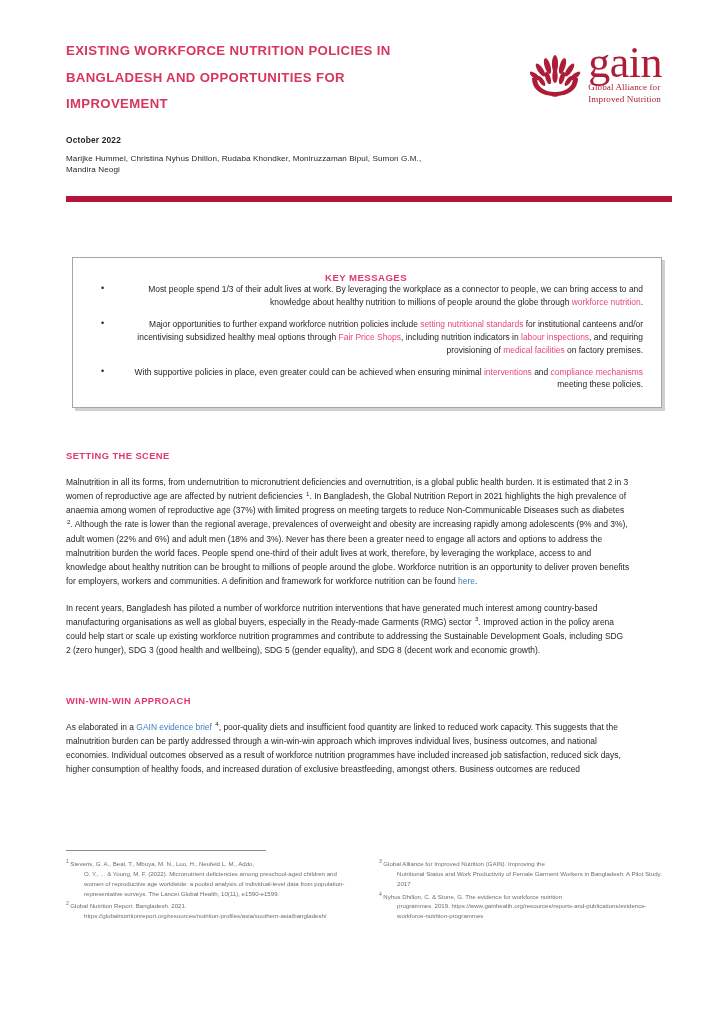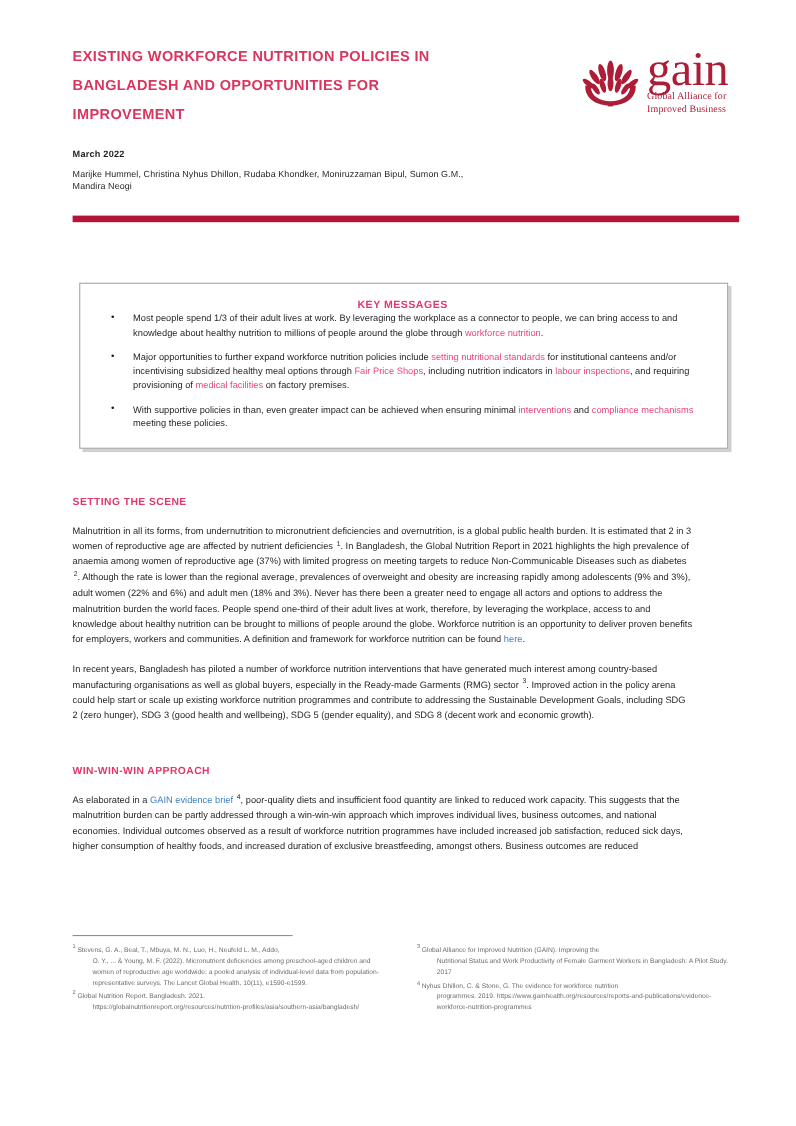--- a/index.html
+++ b/index.html
@@ -113,21 +113,21 @@
     list-style: none;
     margin: 0; padding: 0;
   }
   ul.km-list > li {
     position: relative;
     padding-left: 32px;
     margin-bottom: 9px;
     font-size: 8.45px;
     line-height: 1.53;
     color: #231f20;
-    text-align: left;
+    text-align: right;
   }
   ul.km-list > li:last-child { margin-bottom: 0; }
   ul.km-list > li::before {
     content: "\2022";
     position: absolute;
     left: 12px; top: -1px;
     font-size: 9px;
     color: #231f20;
   }
   .hl { color: #e8467b; }
@@ -193,21 +193,21 @@
   .fn-item .indent { display: block; padding-left: 9px; text-indent: 0; }
 </style>
 </head>
 <body>
 
 <div class="page">
 
   <div class="header">
     <div class="header-left">
       <h1 class="doc-title">EXISTING WORKFORCE NUTRITION POLICIES IN BANGLADESH AND OPPORTUNITIES FOR IMPROVEMENT</h1>
-      <div class="doc-date">March 2022</div>
+      <div class="doc-date">October 2022</div>
       <div class="doc-authors">Marijke Hummel, Christina Nyhus Dhillon, Rudaba Khondker, Moniruzzaman Bipul, Sumon G.M., Mandira Neogi</div>
     </div>
 
     <div class="logo">
       <svg class="logo-mark" width="54" height="46" viewBox="0 0 54 46">
         <g fill="#ad1d37">
 
           <path d="M4 26 C4 38, 14 44, 27 44 C40 44, 50 38, 50 26 L45 26 C45 35.5, 37 40, 27 40 C17 40, 9 35.5, 9 26 Z"></path>
 
           <rect x="24.5" y="42.5" width="5" height="2.2"></rect>
@@ -225,35 +225,35 @@
           <ellipse cx="34" cy="26" rx="2.5" ry="6.6" transform="rotate(17 34 26)"></ellipse>
           <ellipse cx="41.5" cy="18" rx="2.7" ry="7.6" transform="rotate(34 41.5 18)"></ellipse>
           <ellipse cx="40.4" cy="29" rx="2.3" ry="5.8" transform="rotate(34 40.4 29)"></ellipse>
           <ellipse cx="47" cy="24" rx="2.4" ry="6.4" transform="rotate(52 47 24)"></ellipse>
         </g>
       </svg>
       <div class="logo-text-wrap">
         <div class="logo-word">gain</div>
         <div class="logo-tagline">
           <span>Global Alliance for</span><br>
-          <span>Improved Business</span>
+          <span>Improved Nutrition</span>
         </div>
       </div>
     </div>
   </div>
 
   <div class="red-rule"></div>
 
   <div class="kmbox-wrap">
     <div class="kmbox">
       <div class="km-title">KEY MESSAGES</div>
       <ul class="km-list" id="km-list">
           <li><span>Most people spend 1/3 of their adult lives at work. By leveraging the workplace as a connector to people, we can bring access to and knowledge about healthy nutrition to millions of people around the globe through </span><span class="hl">workforce nutrition</span><span>.</span></li>
           <li><span>Major opportunities to further expand workforce nutrition policies include </span><span class="hl">setting nutritional standards</span><span> for institutional canteens and/or incentivising subsidized healthy meal options through </span><span class="hl">Fair Price Shops</span><span>, including nutrition indicators in </span><span class="hl">labour inspections</span><span>, and requiring provisioning of </span><span class="hl">medical facilities</span><span> on factory premises.</span></li>
-          <li><span>With supportive policies in than, even greater impact can be achieved when ensuring minimal </span><span class="hl">interventions</span><span> and </span><span class="hl">compliance mechanisms</span><span> meeting these policies.</span></li>
+          <li><span>With supportive policies in place, even greater could can be achieved when ensuring minimal </span><span class="hl">interventions</span><span> and </span><span class="hl">compliance mechanisms</span><span> meeting these policies.</span></li>
         </ul>
     </div>
   </div>
 
   <div class="content" id="body-sections">
       <div class="sec-head first">SETTING THE SCENE</div>
       <p class="body"><span>Malnutrition in all its forms, from undernutrition to micronutrient deficiencies and overnutrition, is a global public health burden. It is estimated that 2 in 3 women of reproductive age are affected by nutrient deficiencies </span><sup class="fn">1</sup><span>. In Bangladesh, the Global Nutrition Report in 2021 highlights the high prevalence of anaemia among women of reproductive age (37%) with limited progress on meeting targets to reduce Non-Communicable Diseases such as diabetes </span><sup class="fn">2</sup><span>. Although the rate is lower than the regional average, prevalences of overweight and obesity are increasing rapidly among adolescents (9% and 3%), adult women (22% and 6%) and adult men (18% and 3%). Never has there been a greater need to engage all actors and options to address the malnutrition burden the world faces. People spend one-third of their adult lives at work, therefore, by leveraging the workplace, access to and knowledge about healthy nutrition can be brought to millions of people around the globe. Workforce nutrition is an opportunity to deliver proven benefits for employers, workers and communities. A definition and framework for workforce nutrition can be found </span><a class="link" href="#">here</a><span>.</span></p>
       <p class="body"><span>In recent years, Bangladesh has piloted a number of workforce nutrition interventions that have generated much interest among country-based manufacturing organisations as well as global buyers, especially in the Ready-made Garments (RMG) sector </span><sup class="fn">3</sup><span>. Improved action in the policy arena could help start or scale up existing workforce nutrition programmes and contribute to addressing the Sustainable Development Goals, including SDG 2 (zero hunger), SDG 3 (good health and wellbeing), SDG 5 (gender equality), and SDG 8 (decent work and economic growth).</span></p>
       <div class="sec-head">WIN-WIN-WIN APPROACH</div>
       <p class="body"><span>As elaborated in a </span><a class="link" href="#">GAIN evidence brief</a><span> </span><sup class="fn">4</sup><span>, poor-quality diets and insufficient food quantity are linked to reduced work capacity. This suggests that the malnutrition burden can be partly addressed through a win-win-win approach which improves individual lives, business outcomes, and national economies. Individual outcomes observed as a result of workforce nutrition programmes have included increased job satisfaction, reduced sick days, higher consumption of healthy foods, and increased duration of exclusive breastfeeding, amongst others. Business outcomes are reduced</span></p>

